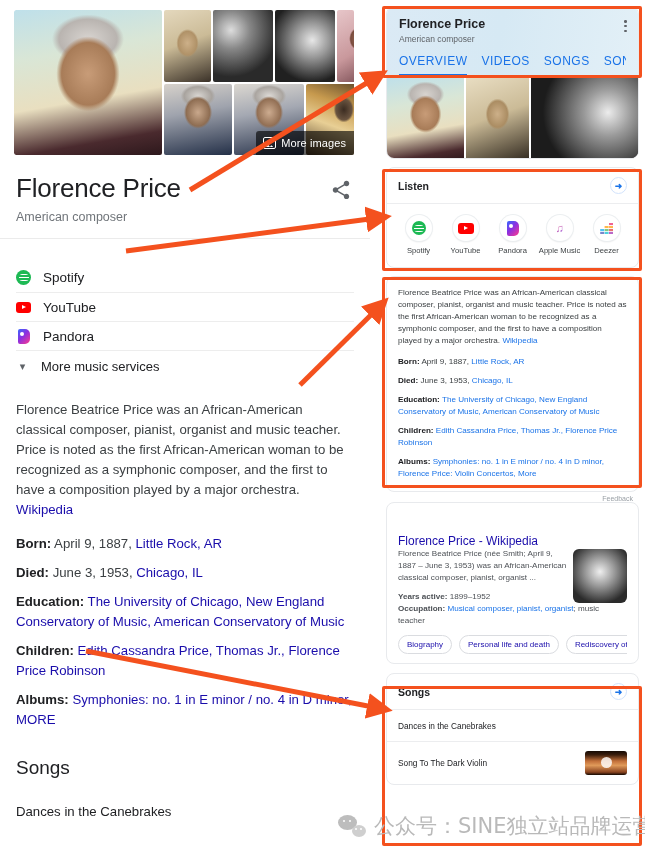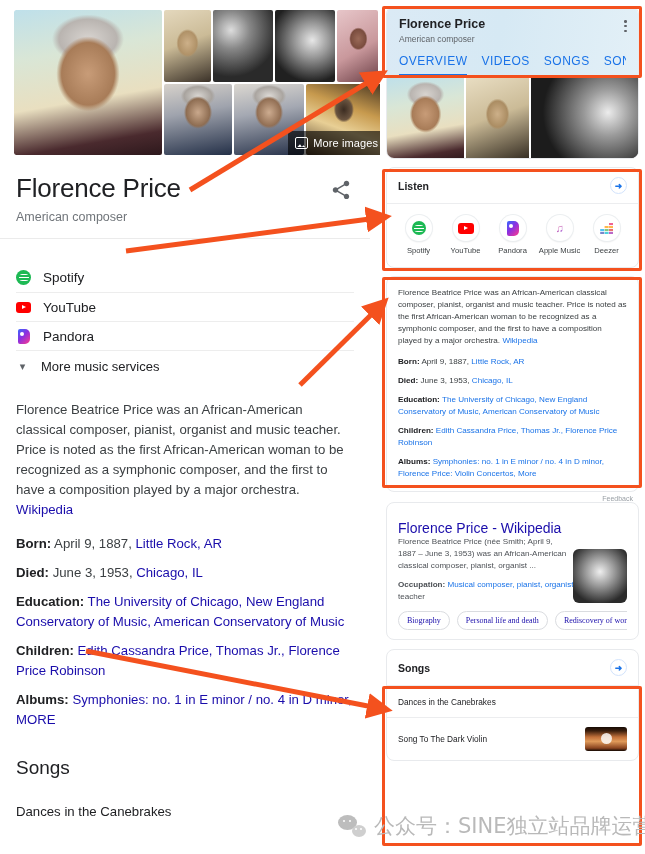--- a/index.html
+++ b/index.html
@@ -8,21 +8,21 @@
     background: #ffffff;
     font-family: "Liberation Sans", sans-serif;
     overflow: hidden;
   }
   #root { position: relative; width: 645px; height: 854px; background:#fff; }
 
   
   #left { position: absolute; left: 0; top: 0; width: 370px; height: 854px; background: #fff; }
 
   
-  .mosaic { position: relative; width: 372px; height: 145px; margin: 10px 14px 0 14px;
+  .mosaic { position: relative; width: 340px; height: 145px; margin: 10px 14px 0 14px;
             display: flex; gap: 2px; overflow: hidden; border-radius: 2px; }
   .hero { width: 148px; height: 145px; flex: none; border-radius: 2px;
           background:
             radial-gradient(ellipse 44px 52px at 50% 44%, #c89c78 0%, #a87c58 60%, rgba(168,124,88,0) 72%),
             radial-gradient(ellipse 50px 34px at 50% 20%, #d8d4d0 0%, #b9b4b0 58%, rgba(185,180,176,0) 72%),
             linear-gradient(170deg, #bfe0ea 0%, #d9e6d6 30%, #e9dfc0 60%, #4a2a2e 86%, #2d181c 100%); }
   .mcol { display: flex; flex-direction: column; gap: 2px; }
   .mrow { display: flex; gap: 2px; }
   .mtile { border-radius: 2px; }
   .sep-t1 { width:47px; height:72px; background:
@@ -143,29 +143,29 @@
   .about-body { padding: 9px 11px 11px 11px; font-size: 8.1px; line-height: 12px; color: #3c4043; }
   .about-body .fact { margin-bottom: 7px; }
   .about-body a.lnk { color:#1a73e8; }
   .feedback { text-align:right; font-size:7px; color:#9aa0a6; padding: 3px 12px 0 0; }
 
   .toph { font-size:10.5px; font-weight:700; color:#202124; padding: 10px 11px 7px 11px; }
   .result { padding: 9px 11px 9px 11px; position:relative; }
   .rbread { display:flex; align-items:center; gap:5px; font-size:7.4px; color:#5f6368; }
   .wfav { width:11px;height:11px;border:.8px solid #bdc1c6;border-radius:50%;
      display:flex;align-items:center;justify-content:center;font-size:6px;color:#202124;font-family:"Liberation Serif",serif;}
-  .rlink { font-size:14px; color:#1a0dab; margin-top:8px; }
+  .rlink { font-size:12px; color:#1a0dab; margin-top:22px; }
   .rsnip { font-size:8.1px; line-height:12px; color:#4d5156; width: 173px; }
   .rthumb { position:absolute; right:11px; top:46px; width:54px;height:54px;border-radius:6px;
      background: radial-gradient(circle at 50% 42%, #efefef 0%, #9c9c9c 34%, #2b2b2b 78%),
        linear-gradient(160deg,#cfcfcf 0%, #6e6e6e 50%, #1b1b1b 100%); }
   .rmeta { font-size:8.1px; line-height:12px; color:#4d5156; margin-top:7px; }
   .chips { display:flex; gap:7px; margin-top:8px; overflow:hidden; }
   .chip { border:1px solid #dadce0; border-radius:13px; padding:4px 8px; font-size:8px;
-     color:#1a0dab; white-space:nowrap;font-family:Liberation Serif, serif; }
+     color:#1a0dab; white-space:nowrap; }
 
   .rsong { display:flex; align-items:center; justify-content:space-between;
      padding: 9px 11px; font-size:8.3px; color:#202124; border-top:1px solid #ecedef; min-height:32px;}
   .rsong-thumb { width:42px;height:24px;border-radius:3px;flex:none; position:relative; overflow:hidden;
      background: linear-gradient(180deg,#150a04 0%, #3a1d0c 16%, #c2703a 42%, #e09a5a 60%, #8a4420 88%, #120802 100%);}
   .rsong-thumb::after{content:"";position:absolute;left:16px;top:6px;width:11px;height:11px;border-radius:50%;
      background:rgba(255,255,255,.82);}
 
   
   .redbox { position:absolute; border: 3px solid #f4511e; border-radius: 2px; pointer-events:none; }
@@ -390,20 +390,23 @@
     </div>
     <div class="feedback">Feedback</div>
 
     <div class="rcard" style="margin-top:0">
       <div class="result">
         <div class="rlink">Florence Price - Wikipedia</div>
         <div class="rsnip">Florence Beatrice Price (née Smith; April 9, 1887 – June 3, 1953) was an African-American classical composer, pianist, organist ...</div>
         <div class="rthumb"></div>
         <div class="rmeta">
           <div>
+            <b>Years active:</b><span> 1899–1952</span>
+          </div>
+          <div>
             <b>Occupation:</b><a class="lnk" style="color:#1a73e8" href="#"> Musical composer, pianist, organist</a><span>; music teacher</span>
           </div>
         </div>
         <div class="chips">
           <span class="chip">Biography</span>
           <span class="chip">Personal life and death</span>
           <span class="chip">Rediscovery of works</span>
 
         </div>
       </div>

